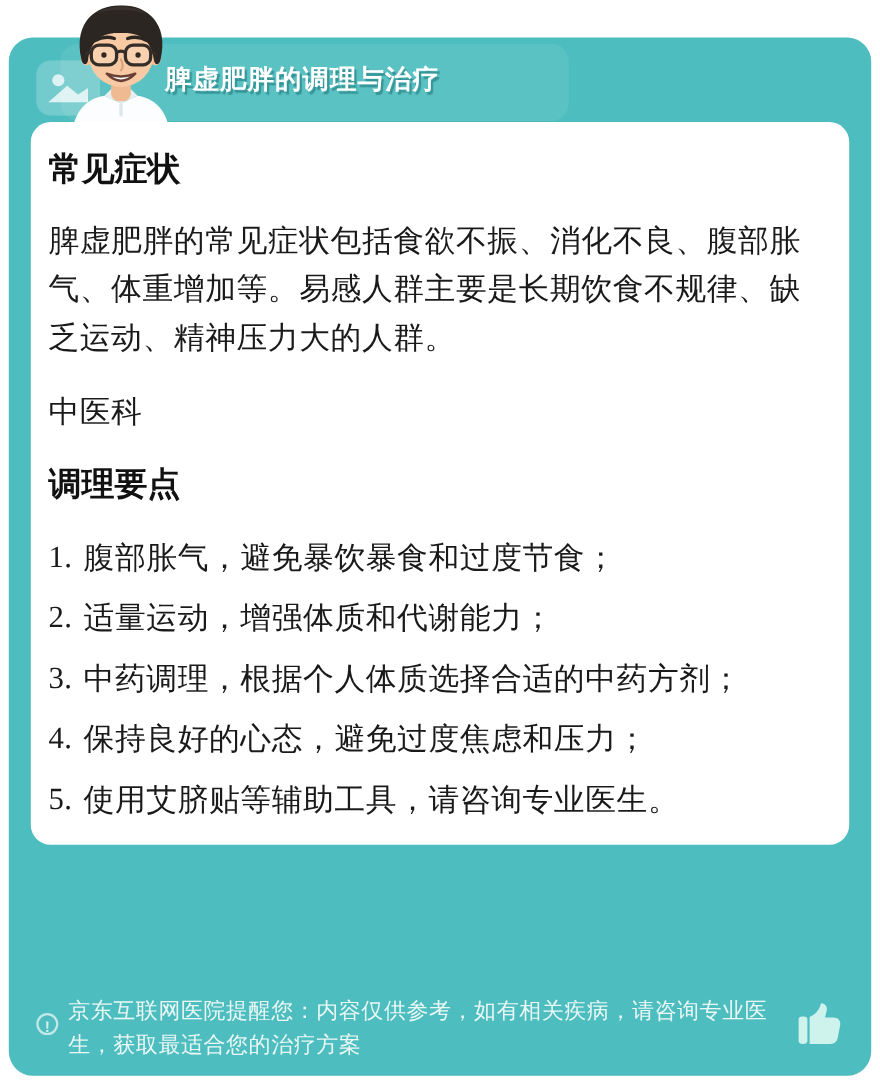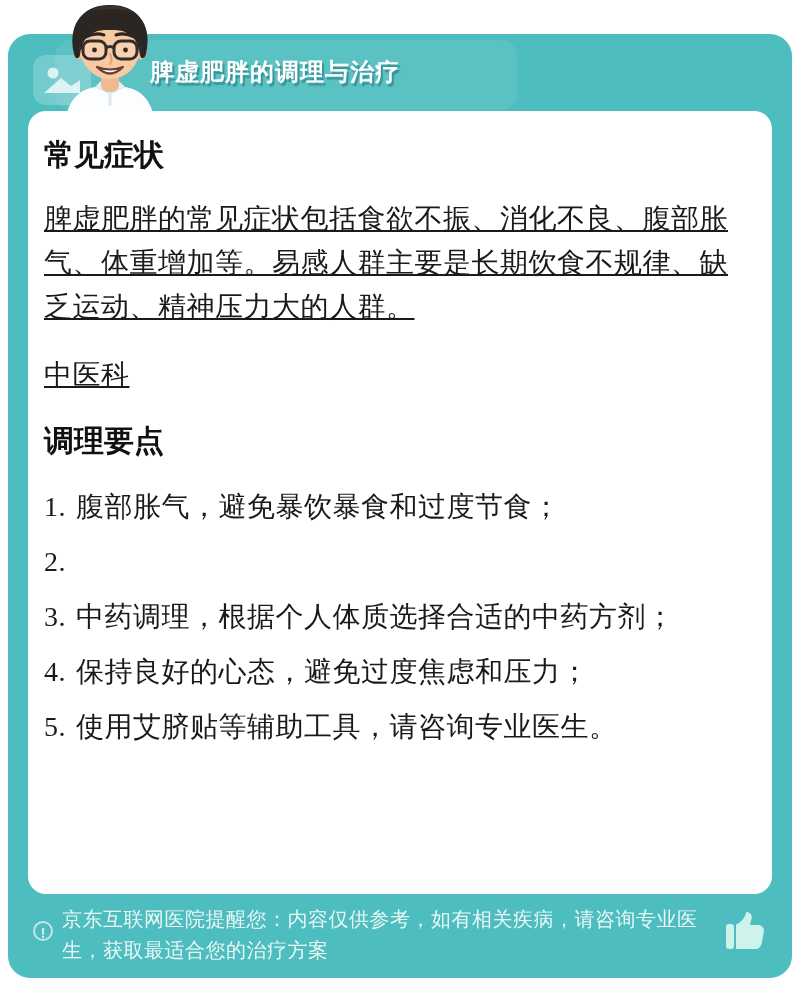--- a/index.html
+++ b/index.html
@@ -18,33 +18,32 @@
   }
   .photo-icon{position:absolute;left:30px;top:52px;width:64px;height:56px;}
   .avatar{position:absolute;left:48px;top:0;width:124px;height:120px;}
   .page-title{
     position:absolute;left:150px;top:56px;width:560px;
     font-size:24px;font-weight:bold;color:#ffffff;letter-spacing:1px;
     text-shadow:2px 3px 1px rgba(23,112,113,0.55);
     white-space:nowrap;
   }
   .content-card{
-    position:absolute;left:28px;top:111px;width:744px;height:783px;
+    position:absolute;left:28px;top:111px;width:744px;height:657px;
     background:#ffffff;border-radius:18px;box-sizing:border-box;
     padding:26px 16px 18px 16px;color:#151515;
   }
   .section-heading{
     font-size:30px;line-height:36px;font-weight:bold;color:#111111;
     margin:26px 0 0 0;
   }
   .section-heading.first{margin-top:0;}
   .body-text{
     font-size:28px;line-height:44px;color:#1a1a1a;margin:24px 0 0 0;
     letter-spacing:0.5px;
-    text-decoration:underline;
   }
   .tips-list{margin:26px 0 0 0;padding:0;list-style:none;}
   .tips-list li{
     display:flex;font-size:28px;line-height:44px;color:#1a1a1a;
     margin-top:11px;letter-spacing:0.5px;
   }
   .tips-list li:first-child{margin-top:0;}
   .li-num{
     font-family:"Liberation Serif","DejaVu Serif",serif;
     flex:0 0 auto;margin-right:10px;
@@ -126,20 +125,21 @@
   <p class="body-text">中医科</p>
 
   <div class="section-heading">调理要点</div>
   <ol class="tips-list">
     <li>
       <span class="li-num">1.</span>
       <span>腹部胀气，避免暴饮暴食和过度节食；</span>
     </li>
     <li>
       <span class="li-num">2.</span>
+      <span>适量运动，增强体质和代谢能力；</span>
     </li>
     <li>
       <span class="li-num">3.</span>
       <span>中药调理，根据个人体质选择合适的中药方剂；</span>
     </li>
     <li>
       <span class="li-num">4.</span>
       <span>保持良好的心态，避免过度焦虑和压力；</span>
     </li>
     <li>

